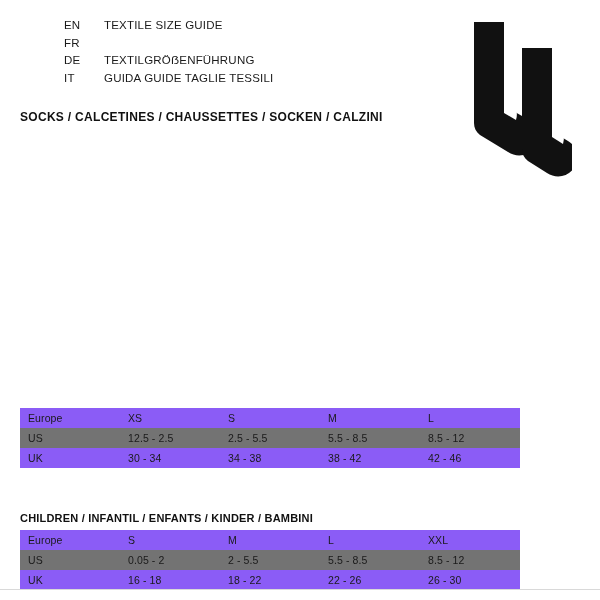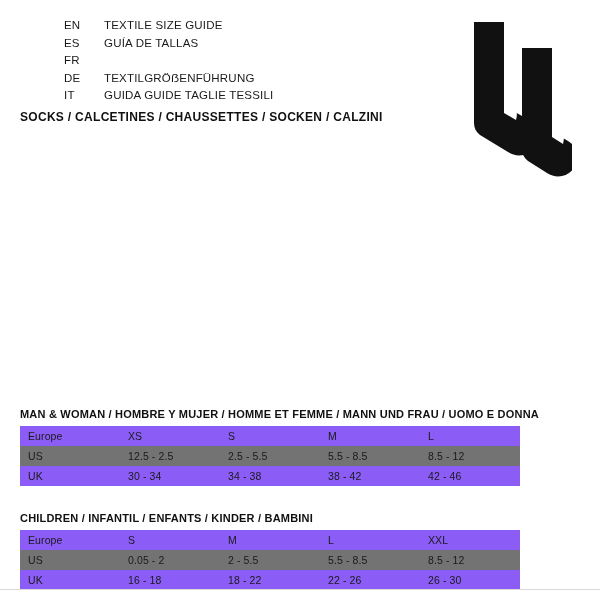--- a/index.html
+++ b/index.html
@@ -108,24 +108,20 @@
 </style>
 </head>
 <body>
 
 <div class="lang-block">
   <div class="lang-row">
     <span class="lang-code">EN</span>
     <span class="lang-text">TEXTILE SIZE GUIDE</span>
   </div>
   <div class="lang-row">
-    <span class="lang-code">ES</span>
-    <span class="lang-text">GUÍA DE TALLAS</span>
-  </div>
-  <div class="lang-row">
     <span class="lang-code">FR</span>
   </div>
   <div class="lang-row">
     <span class="lang-code">DE</span>
     <span class="lang-text">TEXTILGRÖẞENFÜHRUNG</span>
   </div>
   <div class="lang-row">
     <span class="lang-code">IT</span>
     <span class="lang-text">GUIDA GUIDE TAGLIE TESSILI</span>
   </div>
@@ -139,21 +135,20 @@
     <path d="M62 4 h30 v72 c0 10 4 14 11 18 l14 8 c10 6 12 18 6 27 -6 9 -18 11 -27 5 l-28 -17 c-4 -3 -6 -7 -6 -12 z" fill="#111111"></path>
 
     <path d="M110 30 h30 v72 c0 10 4 14 11 18 l5 3 c10 6 12 18 6 27 -6 9 -18 11 -27 5 l-19 -12 c-4 -3 -6 -7 -6 -12 z" fill="#111111"></path>
 
     <path d="M92 76 a22 22 0 0 1 12 26 l-12 -7 z" fill="#ffffff"></path>
     <path d="M140 102 a20 20 0 0 1 11 24 l-11 -7 z" fill="#ffffff"></path>
   </svg>
 </div>
 
 <div class="table-section section-man">
-  <div class="section-title">MAN &amp; WOMAN / HOMBRE Y MUJER / HOMME ET FEMME / MANN UND FRAU / UOMO E DONNA</div>
   <table class="size-table">
     <tbody>
       <tr class="shade">
         <td class="col-label">Europe</td>
         <td class="col-val">XS</td>
         <td class="col-val">S</td>
         <td class="col-val">M</td>
         <td class="col-val">L</td>
       </tr>
       <tr class="plain">

